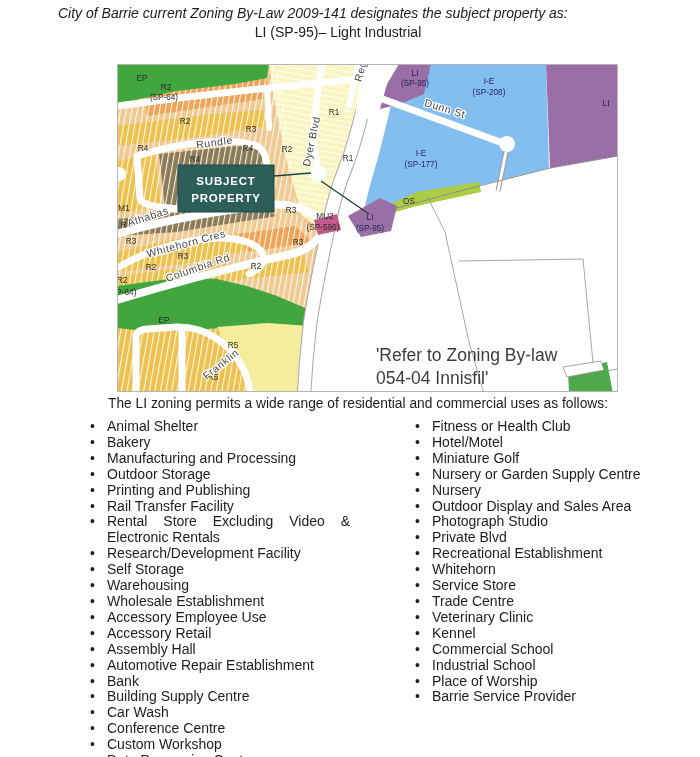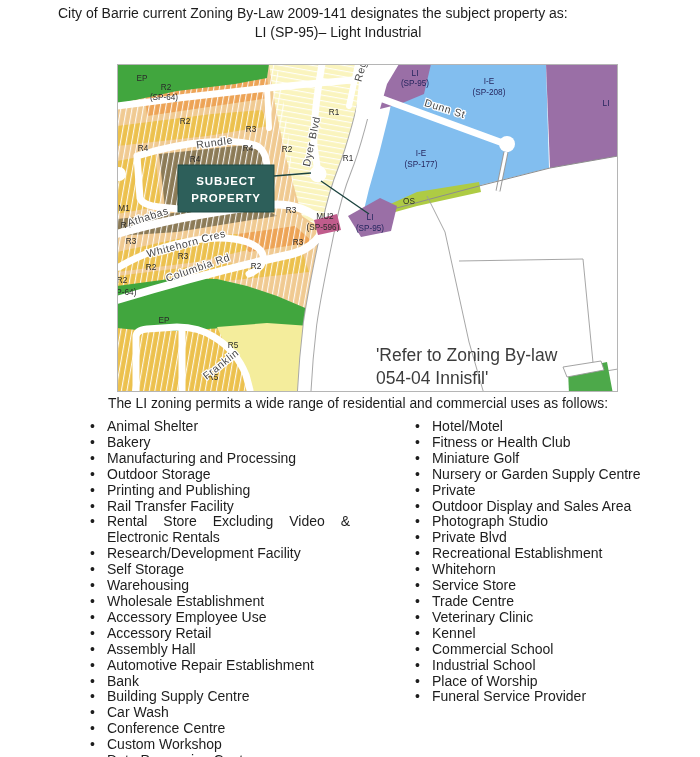--- a/index.html
+++ b/index.html
@@ -1,21 +1,21 @@
 <!DOCTYPE html>
 <html><head>
 <meta charset="utf-8">
 <style>
   html,body{margin:0;padding:0;}
   body{
     width:700px;height:757px;overflow:hidden;position:relative;
     background:#ffffff;color:#1d1d1d;
     font-family:"Liberation Sans", sans-serif;
   }
-  .title-line1{position:absolute;left:58px;top:5px;width:584px;font-size:14px;}
+  .title-line1{position:absolute;left:58px;top:5px;width:584px;font-size:14px;font-style:italic;}
   .title-line2{position:absolute;left:58px;top:24px;width:560px;font-size:14px;font-weight:normal;text-align:center;}
   .map-wrap{position:absolute;left:117px;top:64px;width:530px;height:328px;}
   .intro{position:absolute;left:58px;top:396px;width:600px;font-size:13.8px;text-align:center;}
   ul.uses{position:absolute;margin:0;padding:0;list-style:none;}
   ul.uses.left{left:88px;top:419px;width:262px;}
   ul.uses.right{left:413px;top:419px;width:250px;}
   ul.uses li{
     position:relative;padding-left:19px;line-height:15.9px;font-size:14px;
     text-align:justify;
   }
@@ -192,31 +192,31 @@
     <li>Assembly Hall</li>
     <li>Automotive Repair Establishment</li>
     <li>Bank</li>
     <li>Building Supply Centre</li>
     <li>Car Wash</li>
     <li>Conference Centre</li>
     <li>Custom Workshop</li>
     <li>Data Processing Centre</li>
   </ul>
 <ul class="uses right">
+    <li>Fitness or Health Club</li>
     <li>Hotel/Motel</li>
-    <li>Fitness or Health Club</li>
     <li>Miniature Golf</li>
     <li>Nursery or Garden Supply Centre</li>
-    <li>Private</li>
+    <li>Nursery</li>
     <li>Outdoor Display and Sales Area</li>
     <li>Photograph Studio</li>
     <li>Private Blvd</li>
     <li>Recreational Establishment</li>
     <li>Whitehorn</li>
     <li>Service Store</li>
     <li>Trade Centre</li>
     <li>Veterinary Clinic</li>
     <li>Kennel</li>
     <li>Commercial School</li>
     <li>Industrial School</li>
     <li>Place of Worship</li>
-    <li>Funeral Service Provider</li>
+    <li>Barrie Service Provider</li>
   </ul>
 
 </body></html>

